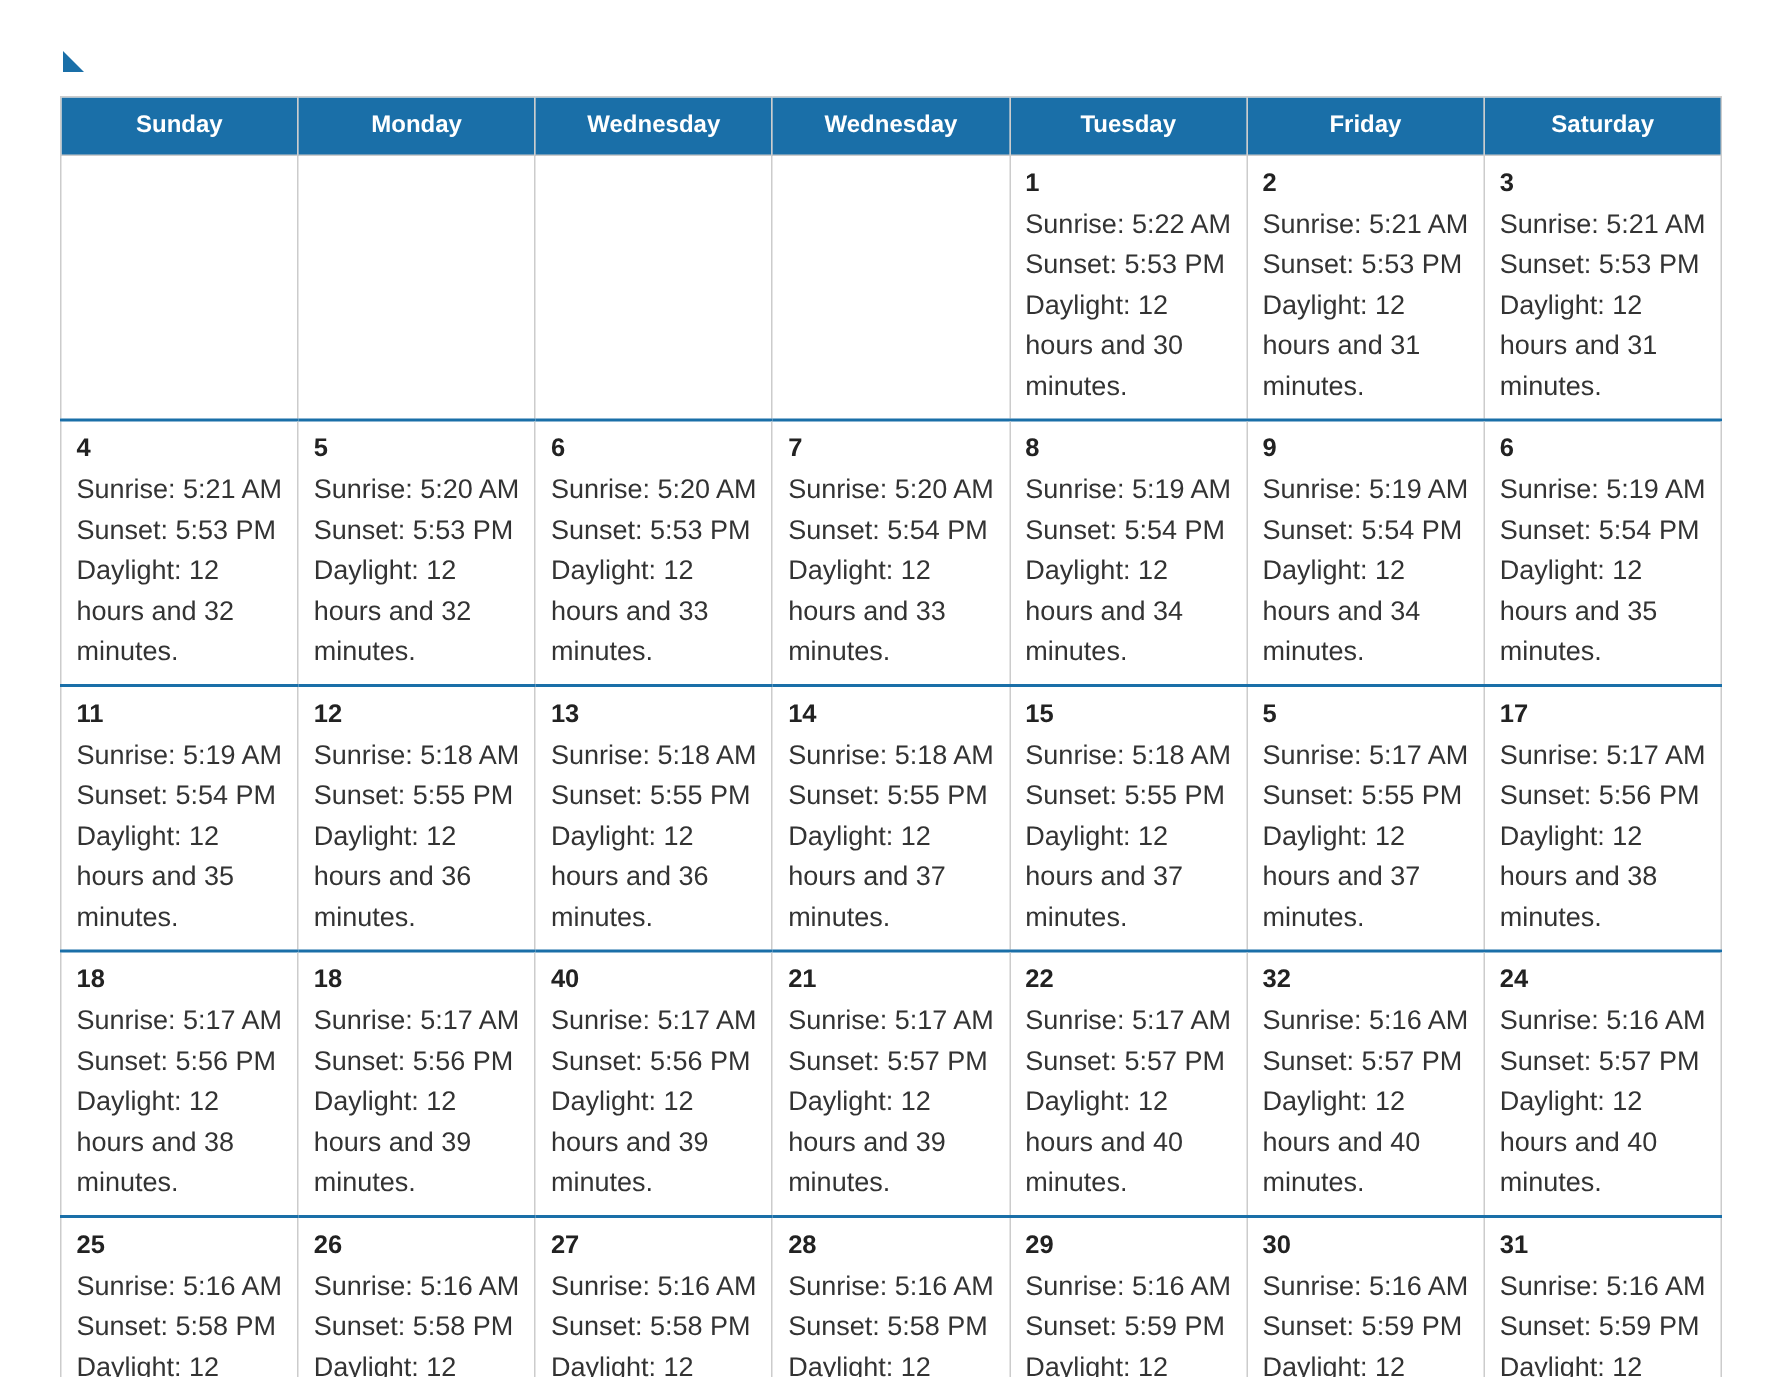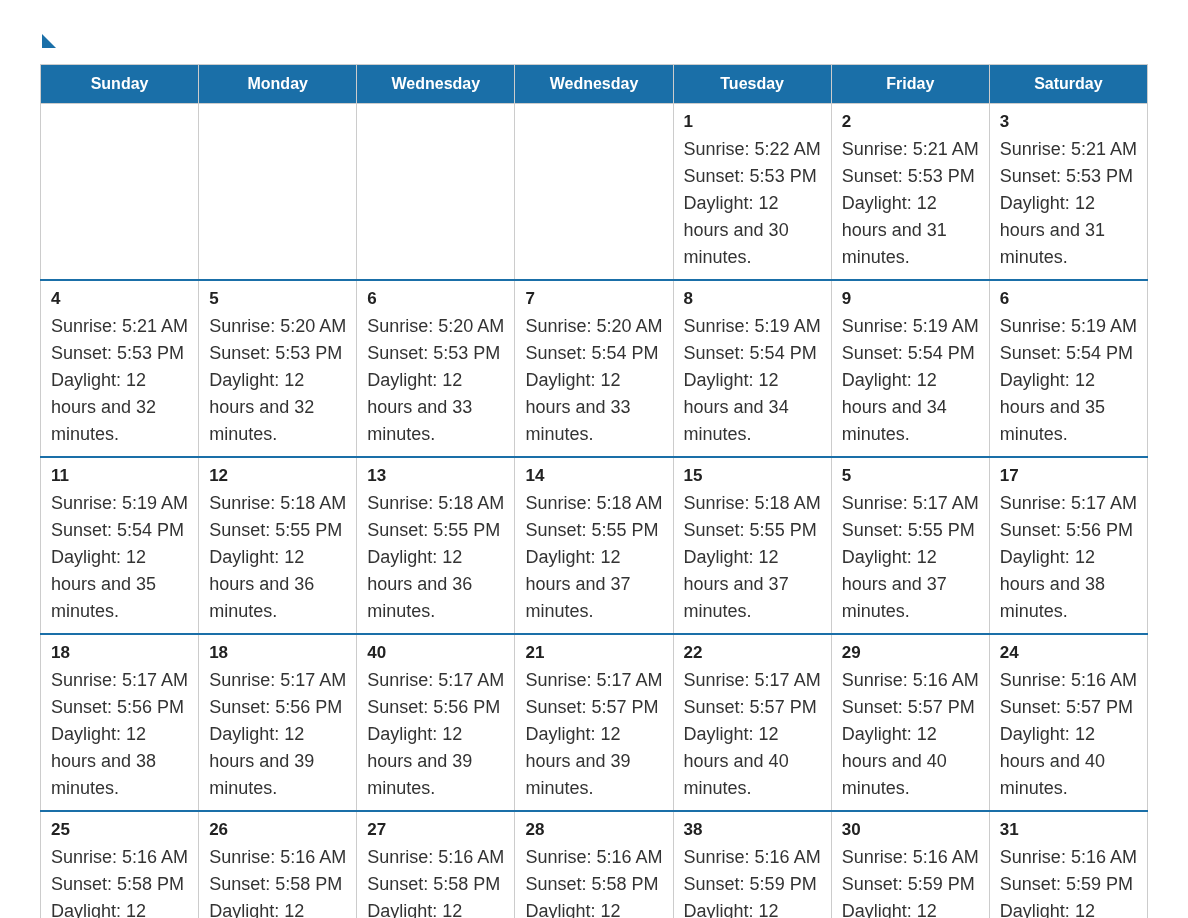--- a/index.html
+++ b/index.html
@@ -278,21 +278,21 @@
 Sunset: 5:57 PM
 Daylight: 12 hours and 39 minutes.</div>
         </td>
         <td>
           <span class="day-num">22</span>
           <div class="day-detail">Sunrise: 5:17 AM
 Sunset: 5:57 PM
 Daylight: 12 hours and 40 minutes.</div>
         </td>
         <td>
-          <span class="day-num">29</span>
+          <span class="day-num">32</span>
           <div class="day-detail">Sunrise: 5:16 AM
 Sunset: 5:57 PM
 Daylight: 12 hours and 40 minutes.</div>
         </td>
         <td>
           <span class="day-num">24</span>
           <div class="day-detail">Sunrise: 5:16 AM
 Sunset: 5:57 PM
 Daylight: 12 hours and 40 minutes.</div>
         </td>
@@ -316,21 +316,21 @@
 Sunset: 5:58 PM
 Daylight: 12 hours and 41 minutes.</div>
         </td>
         <td>
           <span class="day-num">28</span>
           <div class="day-detail">Sunrise: 5:16 AM
 Sunset: 5:58 PM
 Daylight: 12 hours and 42 minutes.</div>
         </td>
         <td>
-          <span class="day-num">38</span>
+          <span class="day-num">29</span>
           <div class="day-detail">Sunrise: 5:16 AM
 Sunset: 5:59 PM
 Daylight: 12 hours and 42 minutes.</div>
         </td>
         <td>
           <span class="day-num">30</span>
           <div class="day-detail">Sunrise: 5:16 AM
 Sunset: 5:59 PM
 Daylight: 12 hours and 42 minutes.</div>
         </td>

